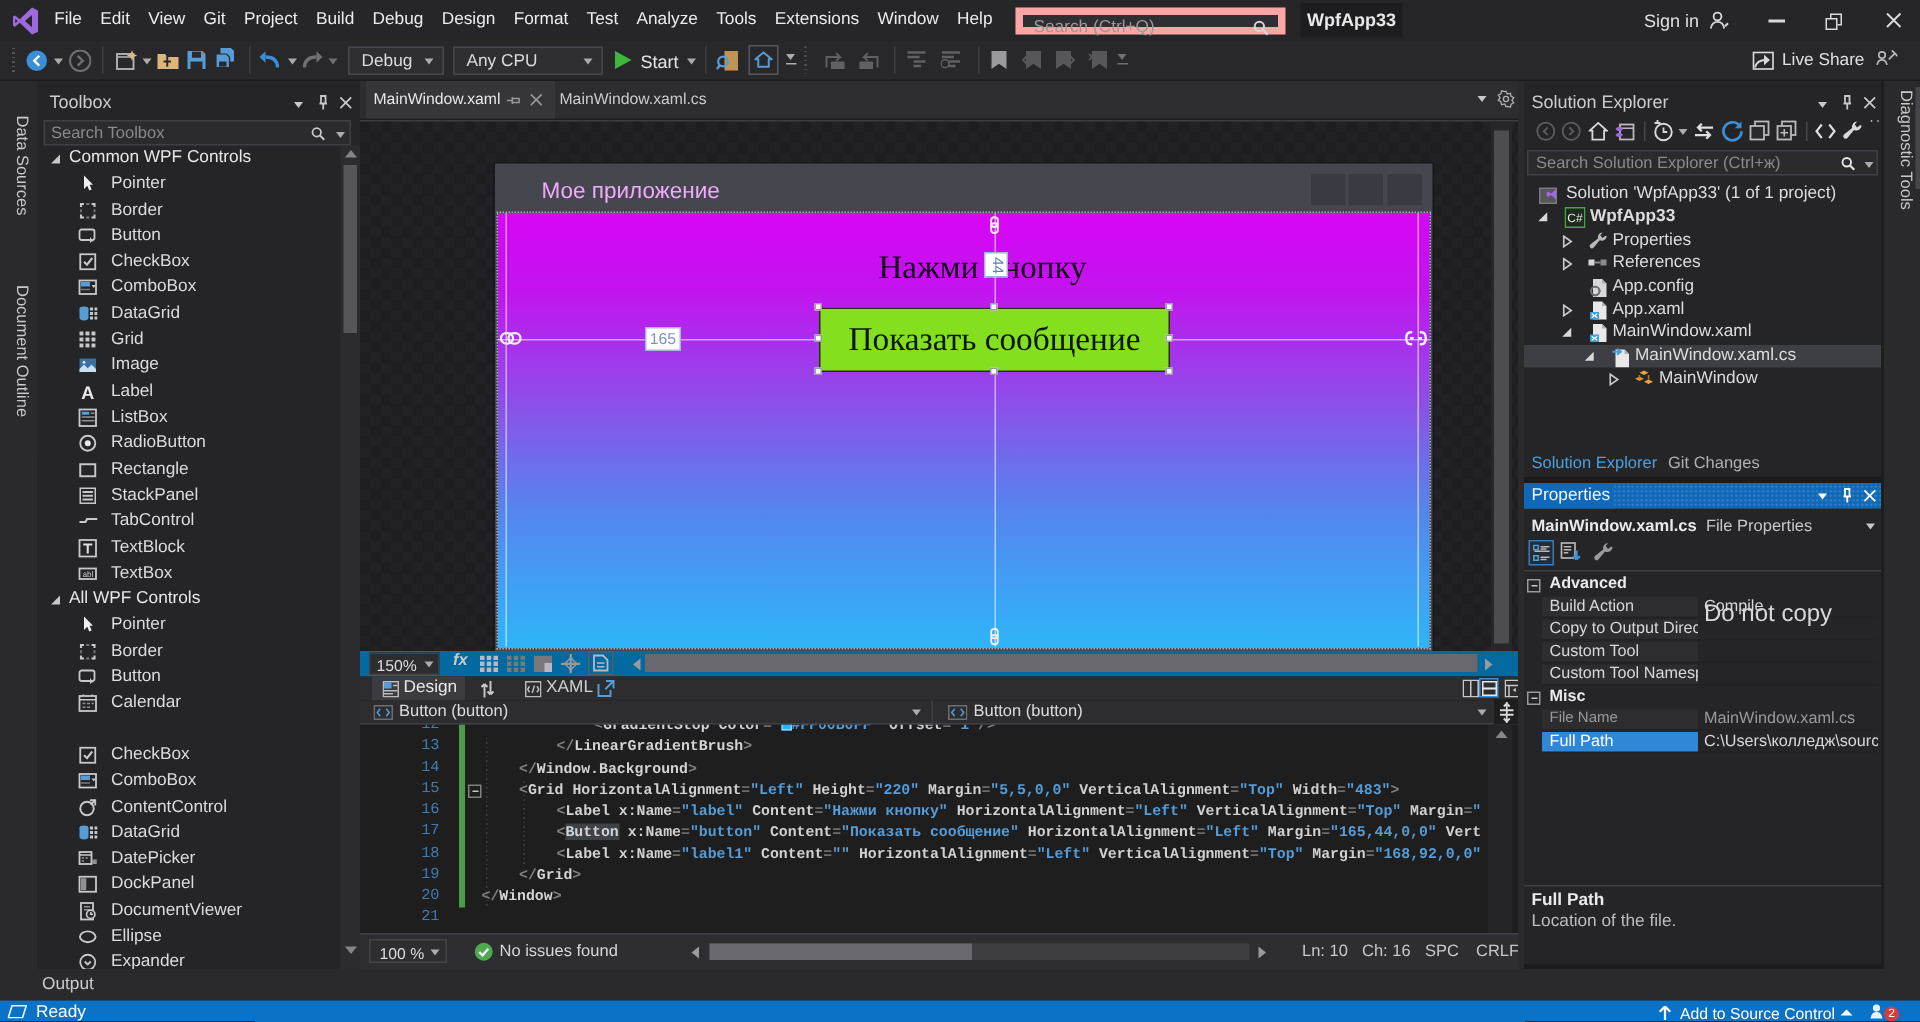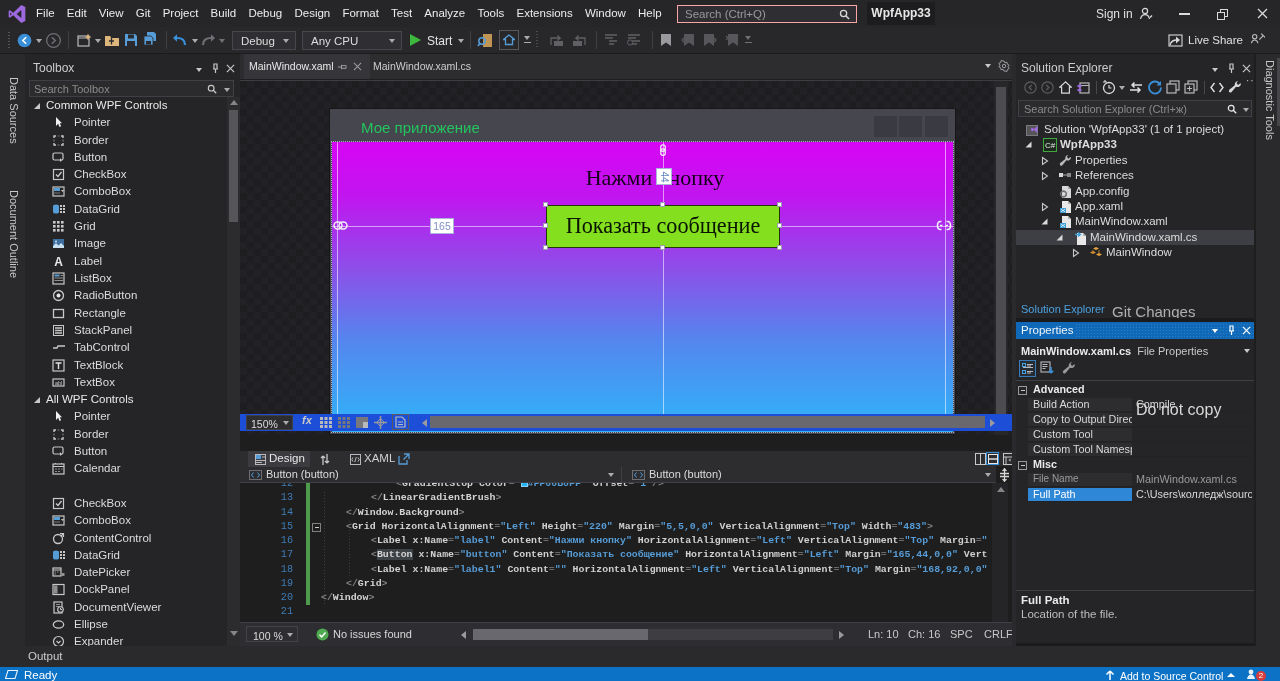--- a/index.html
+++ b/index.html
@@ -30,21 +30,21 @@
 #tabwell{left:0;top:0;width:772px;height:25px;background:#2d2d30}
 #designer{left:0;top:26px;width:772px;height:354px;border-top:1px solid #3e3e42;background-color:#1e1e21;
  background-image:conic-gradient(#222226 90deg,transparent 90deg 180deg,#222226 180deg 270deg,transparent 270deg);background-size:14px 14px}
 
 #dwin{left:90px;top:28px;width:625px;height:325px;background:#45464e;box-shadow:0 0 0 1px #17171a}
 #dclient{left:2px;top:33px;width:621px;height:290px;background:linear-gradient(180deg,#d705f5 0%,#c214ef 18%,#8a52e9 45%,#5585ee 68%,#2eb5f9 100%);outline:1px dotted rgba(215,225,255,0.65)}
 .adorn{position:absolute;background:rgba(255,255,255,0.55)}
 .handle{position:absolute;width:5px;height:5px;background:#fff;border:1px solid #9c9cae}
 .mlabel{position:absolute;background:#fff;border:1px solid #a8b4d8;color:#7f92c4;font-size:10.5px;text-align:center}
 
-#zoombar{left:0;top:360px;width:772px;height:17px;background:#1d4ed8}
+#zoombar{left:0;top:380px;width:772px;height:17px;background:#0369a1}
 #dxbar{left:0;top:397px;width:772px;height:16px;background:#2d2d30}
 #crumbbar{left:0;top:413px;width:772px;height:16px;background:#2d2d30;border-bottom:1px solid #3f3f46;z-index:5}
 
 #code{left:0;top:423px;width:750px;height:145px;overflow:hidden}
 .ln{position:absolute;left:0;width:53px;text-align:right;color:#3f7cb6;font-family:"Liberation Mono",monospace;font-size:10.2px;line-height:14.25px}
 .cl{position:absolute;white-space:pre;font-family:"Liberation Mono",monospace;font-size:9.9px;line-height:14.25px;font-weight:bold}
 .xd{color:#808080}.xn{color:#d4d4d4}.xa{color:#d0d0d0}.xv{color:#569cd6}.xe{color:#6a6a6a}
 #codebot{left:0;top:568px;width:772px;height:24px;background:#2e2e32;border-top:1px solid #3f3f46}
 
 #rightpanes{left:1016px;top:54px;width:238px;height:592px;background:#252527}
@@ -67,21 +67,21 @@
     <span style="padding:0 6.1px">Debug</span>
     <span style="padding:0 6.1px">Design</span>
     <span style="padding:0 6.1px">Format</span>
     <span style="padding:0 6.1px">Test</span>
     <span style="padding:0 6.1px">Analyze</span>
     <span style="padding:0 6.1px">Tools</span>
     <span style="padding:0 6.1px">Extensions</span>
     <span style="padding:0 6.1px">Window</span>
     <span style="padding:0 6.1px">Help</span>
 </div>
-<div class="a" style="left:677px;top:5px;width:180px;height:18px;background:#2f2f33;border:1px solid #fca5a5">
+<div class="a" style="left:677px;top:5px;width:180px;height:18px;background:#2f2f33;border:5px solid #fca5a5">
  <span style="position:absolute;left:7px;top:2px;font-size:11.5px;color:#9a9a9a">Search (Ctrl+Q)</span>
  <svg style="position:absolute;right:6px;top:3px" width="11" height="11" viewBox="0 0 12 12">
       <circle cx="5" cy="5" r="3.4" fill="none" stroke="#d8d8d8" stroke-width="1.4"></circle>
       <line x1="7.6" y1="7.6" x2="11" y2="11" stroke="#d8d8d8" stroke-width="1.6"></line>
     </svg>
 </div>
 <div class="a" style="left:867px;top:2px;width:68px;height:23px;background:#1d1d1f;color:#e8e8e8;font-size:12px;font-weight:600;text-align:center;line-height:23px">WpfApp33</div>
 <span class="a" style="left:1096px;top:7px;font-size:12px;color:#e0e0e0">Sign in</span>
 <svg class="a" style="left:1138px;top:6px" width="16" height="16" viewBox="0 0 16 16">
     <circle cx="7" cy="5" r="2.6" fill="none" stroke="#d8d8d8" stroke-width="1.2"></circle>
@@ -556,21 +556,21 @@
     </svg>
  <span class="a" style="left:133px;top:6px;font-size:10.5px;color:#cdcdcd">MainWindow.xaml.cs</span>
  <div class="a caret" style="left:745px;top:10px;border-top-color:#c8c8c8"></div>
  <svg class="a" style="left:758px;top:6px" width="12" height="12" viewBox="0 0 14 14">
       <path d="M7 1l1 2.2 2.4-.6.6 2.4L13 6l-1.4 2 1.4 2-2 1-0.6 2.4-2.4-.6L7 13l-1-2.2-2.4.6L3 9 1 8l1.4-2L1 4l2-1 .6-2.4 2.4.6z" fill="none" stroke="#b0b0b4" stroke-width="1"></path>
       <circle cx="7" cy="7" r="2" fill="none" stroke="#b0b0b4"></circle>
     </svg>
 
  <div class="a" id="designer">
    <div class="a" id="dwin">
-     <span class="a" style="left:31px;top:10px;font-size:15px;color:#22c55e">Мое приложение</span>
+     <span class="a" style="left:31px;top:10px;font-size:15px;color:#f0abfc">Мое приложение</span>
      <div class="a" style="left:544px;top:7px;width:23px;height:21px;background:#3a3b42"></div>
      <div class="a" style="left:569px;top:7px;width:23px;height:21px;background:#3a3b42"></div>
      <div class="a" style="left:595px;top:7px;width:23px;height:21px;background:#3a3b42"></div>
      <div class="a" id="dclient">
 
        <div class="adorn" style="left:5px;top:0;width:1px;height:289px"></div>
        <div class="adorn" style="left:331px;top:0;width:1px;height:289px"></div>
        <div class="adorn" style="left:613px;top:0;width:1px;height:289px"></div>
        <div class="adorn" style="left:0;top:84px;width:621px;height:1px"></div>
 
@@ -942,21 +942,21 @@
           <path d="M1 6.5 4 5l3 1.5L4 8z" fill="#d9942e"></path>
           <path d="M7 8.5 10 7l3 1.5L10 10z" fill="#e8a33d"></path>
           <path d="M4 4v2.5M10 4v3" stroke="#b07a28"></path>
         </svg>
       </div>
 <span style="position:absolute;left:90px;top:124.2px;font-size:11.5px;color:#dcdcdc;white-space:nowrap">MainWindow</span>
 </div>
 
  <div class="a" style="left:0;top:246px;width:238px;height:18px;background:#252527">
   <span style="position:absolute;left:5px;top:3px;font-size:11px;color:#4ba0e0">Solution Explorer</span>
-  <span style="position:absolute;left:96px;top:3px;font-size:15px;color:#b0b0b0">Git Changes</span>
+  <span style="position:absolute;left:96px;top:3px;font-size:11px;color:#b0b0b0">Git Changes</span>
  </div>
  <div class="a" style="left:0;top:264px;width:238px;height:4px;background:#1b1b1d"></div>
 
  <div class="a" id="proptitle" style="left:0;top:268px;width:238px;height:17px;background:#1069b8;background-image:radial-gradient(rgba(255,255,255,0.14) 0.7px,transparent 0.9px);background-size:3px 3px;background-position:62px 4px">
   <div style="position:absolute;left:0;top:0;width:60px;height:17px;background:#1069b8"></div>
   <span style="position:absolute;left:5px;top:2px;font-size:11.5px;color:#f0f6fc">Properties</span>
   <div class="caret" style="position:absolute;left:196px;top:7px;border-top-color:#fff"></div>
   <svg style="position:absolute;left:210px;top:3px" width="11" height="11" viewBox="0 0 11 11">
         <path d="M4 1h3v5H4zM3 6h5M5.5 6v4" stroke="#fff" stroke-width="1.2" fill="none"></path>
       </svg>

